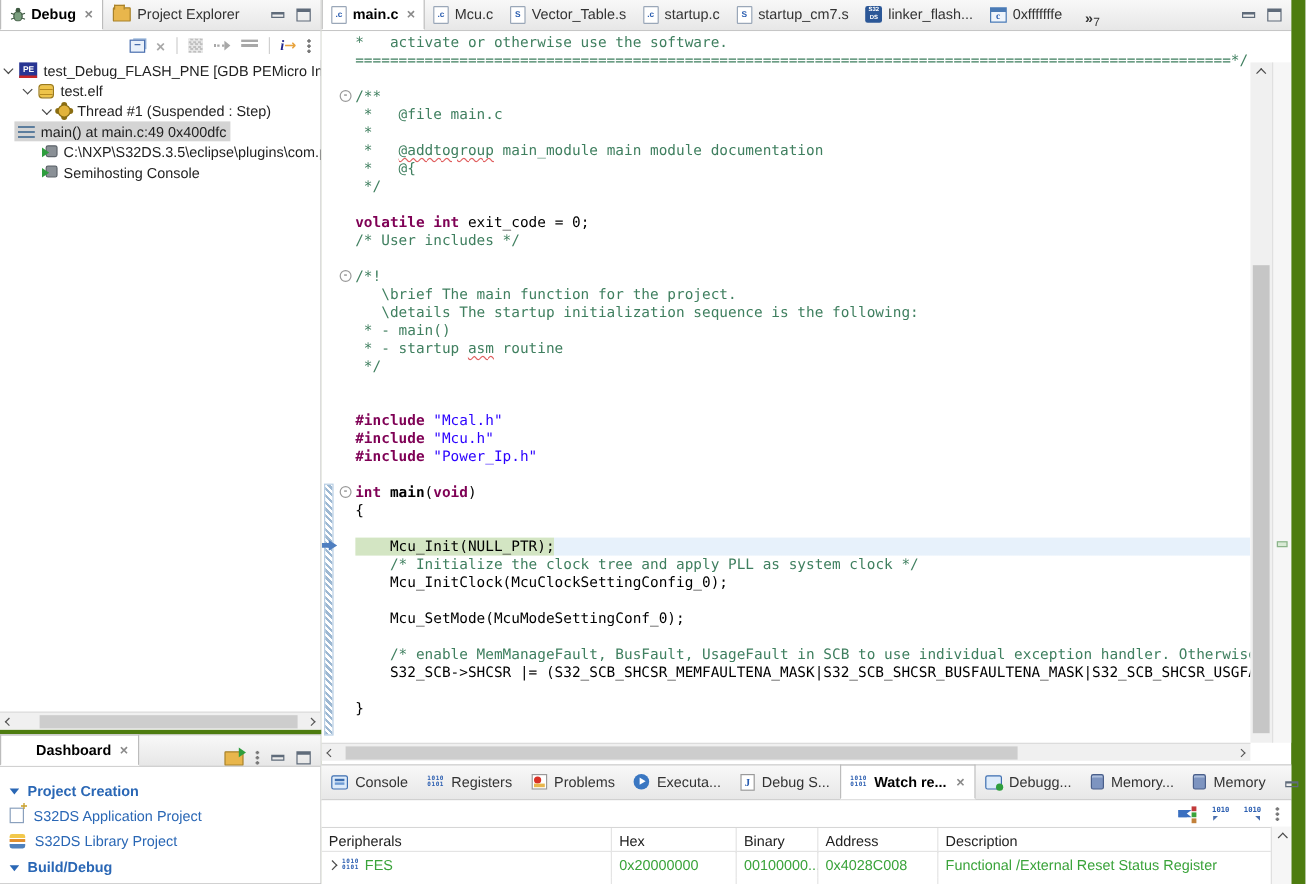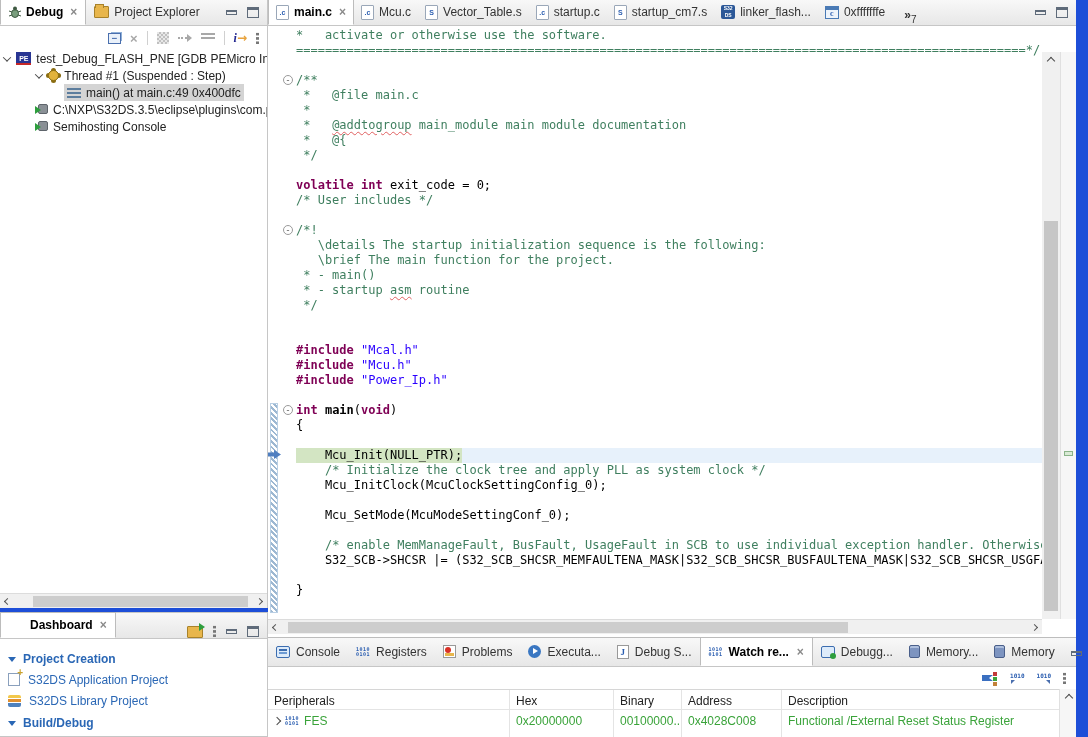--- a/index.html
+++ b/index.html
@@ -1,17 +1,17 @@
 <!DOCTYPE html>
 <html><head>
 <meta charset="utf-8">
 <style>
   *{box-sizing:border-box;margin:0;padding:0}
   html,body{background:#e8e8e8}
-  #root{position:relative;width:1088px;height:737px;background:#1d4ed8;font:12px "Liberation Sans",sans-serif;color:#222;overflow:hidden;user-select:none}
+  #root{position:relative;width:1088px;height:737px;background:#4d7c0f;font:12px "Liberation Sans",sans-serif;color:#222;overflow:hidden;user-select:none}
   .abs{position:absolute}
   
   .tabbar{display:flex;align-items:flex-end;height:26px;background:linear-gradient(#f8f8f8,#e7e7e7);border-bottom:1px solid #c6c6c6}
   .tab{display:flex;align-items:center;gap:5px;height:26px;padding:0 8px;white-space:nowrap;color:#333;cursor:default}
   .tab.active{background:#fff;border:1px solid #bcbcbc;border-bottom:1px solid #fff;font-weight:bold;color:#000}
   .tab .close{color:#8a8a8a;font-size:12px;margin-left:2px}
   .winbtns{margin-left:auto;display:flex;align-items:center;gap:10px;padding:0 8px;height:26px}
   .btn-min{width:11px;height:5px;border:1px solid #5f6b7a;border-top-width:2px}
   .btn-max{width:12px;height:11px;border:1px solid #5f6b7a;border-top-width:3px}
   
@@ -174,25 +174,29 @@
       <span class="ic ic-drop"></span>
       <span class="tsep"></span>
       <span class="ic ic-istep">i<b>→</b></span>
       <span class="ic ic-menu8"></span>
     </div>
     <div id="debug-tree">
         <div class="trow" style="padding-left: 4px;"><i class="chev down"></i>&nbsp;<span class="grp">
             <span class="ic ic-pe" style="white-space: pre;">PE</span>
             <span>test_Debug_FLASH_PNE [GDB PEMicro Interf</span>
           </span></div>
+        <div class="trow" style="padding-left: 20px;"><i class="chev down"></i>&nbsp;<span class="grp">
+            <span class="ic ic-elf"></span>
+            <span>test.elf</span>
+          </span></div>
         <div class="trow" style="padding-left: 36px;"><i class="chev down"></i>&nbsp;<span class="grp">
             <span class="ic ic-thread"></span>
             <span>Thread #1 (Suspended : Step)</span>
           </span></div>
-        <div class="trow" style="padding-left: 52px;">
+        <div class="trow" style="">
           <span class="spacer12"></span>
           <span class="grp sel">
             <span class="ic ic-frame"></span>
             <span>main() at main.c:49 0x400dfc</span>
           </span>
         </div>
         <div class="trow" style="padding-left: 20px;">
           <span class="spacer12"></span>
           <span class="grp">
             <span class="ic ic-console">
@@ -323,22 +327,22 @@
           <div class="ln"><span class="sg-c"> *   @file main.c</span></div>
           <div class="ln"><span class="sg-c"> *</span></div>
           <div class="ln"><span class="sg-c"> *   </span><span class="sg-cw">@addtogroup</span><span class="sg-c"> main_module main module documentation</span></div>
           <div class="ln"><span class="sg-c"> *   @{</span></div>
           <div class="ln"><span class="sg-c"> */</span></div>
           <div class="ln"></div>
           <div class="ln"><span class="sg-k">volatile</span><span class="sg-p"> </span><span class="sg-k">int</span><span class="sg-p"> exit_code = 0;</span></div>
           <div class="ln"><span class="sg-c">/* User includes */</span></div>
           <div class="ln"></div>
           <div class="ln"><span class="sg-c">/*!</span></div>
+          <div class="ln"><span class="sg-c">   \brief The main function for the project.</span></div>
           <div class="ln"><span class="sg-c">   \details The startup initialization sequence is the following:</span></div>
-          <div class="ln"><span class="sg-c">   \brief The main function for the project.</span></div>
           <div class="ln"><span class="sg-c"> * - main()</span></div>
           <div class="ln"><span class="sg-c"> * - startup </span><span class="sg-cw">asm</span><span class="sg-c"> routine</span></div>
           <div class="ln"><span class="sg-c"> */</span></div>
           <div class="ln"></div>
           <div class="ln"></div>
           <div class="ln"><span class="sg-k">#include</span><span class="sg-p"> </span><span class="sg-s">"Mcal.h"</span></div>
           <div class="ln"><span class="sg-k">#include</span><span class="sg-p"> </span><span class="sg-s">"Mcu.h"</span></div>
           <div class="ln"><span class="sg-k">#include</span><span class="sg-p"> </span><span class="sg-s">"Power_Ip.h"</span></div>
           <div class="ln"></div>
           <div class="ln"><span class="sg-k">int</span><span class="sg-b"> main</span><span class="sg-p">(</span><span class="sg-k">void</span><span class="sg-p">)</span></div>

